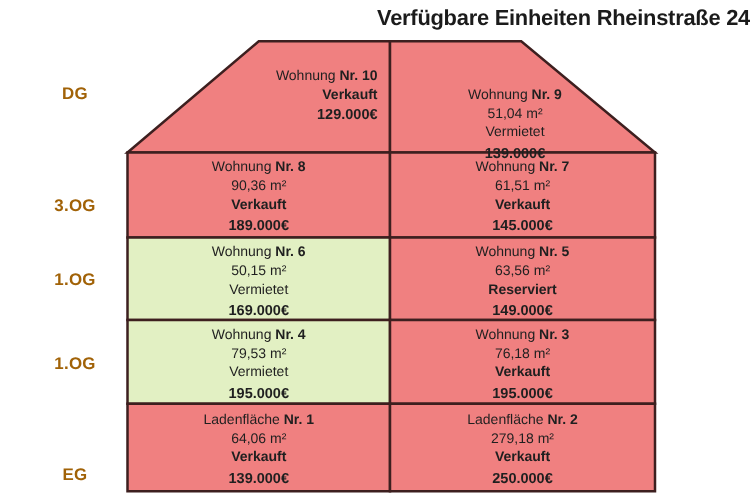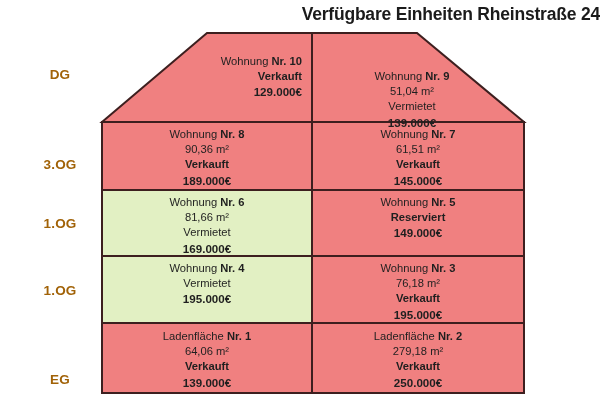--- a/index.html
+++ b/index.html
@@ -137,33 +137,35 @@
 
   <div class="unit" style="left:322px; top:128px; width:192px;">
     <div class="u-name"><span>Wohnung</span> <b>Nr. 7</b></div>
     <div class="u-area">61,51 m²</div>
     <div class="u-status bold">Verkauft</div>
     <div class="u-price">145.000€</div>
   </div>
 
   <div class="unit" style="left:112px; top:196px; width:190px;">
     <div class="u-name"><span>Wohnung</span> <b>Nr. 6</b></div>
-    <div class="u-area">81,66 m²</div>
+    <div class="u-area">50,15 m²</div>
     <div class="u-status">Vermietet</div>
     <div class="u-price">169.000€</div>
   </div>
 
   <div class="unit" style="left:322px; top:196px; width:192px;">
     <div class="u-name"><span>Wohnung</span> <b>Nr. 5</b></div>
+    <div class="u-area">63,56 m²</div>
     <div class="u-status bold">Reserviert</div>
     <div class="u-price">149.000€</div>
   </div>
 
   <div class="unit" style="left:112px; top:262px; width:190px;">
     <div class="u-name"><span>Wohnung</span> <b>Nr. 4</b></div>
+    <div class="u-area">79,53 m²</div>
     <div class="u-status">Vermietet</div>
     <div class="u-price">195.000€</div>
   </div>
 
   <div class="unit" style="left:322px; top:262px; width:192px;">
     <div class="u-name"><span>Wohnung</span> <b>Nr. 3</b></div>
     <div class="u-area">76,18 m²</div>
     <div class="u-status bold">Verkauft</div>
     <div class="u-price">195.000€</div>
   </div>

